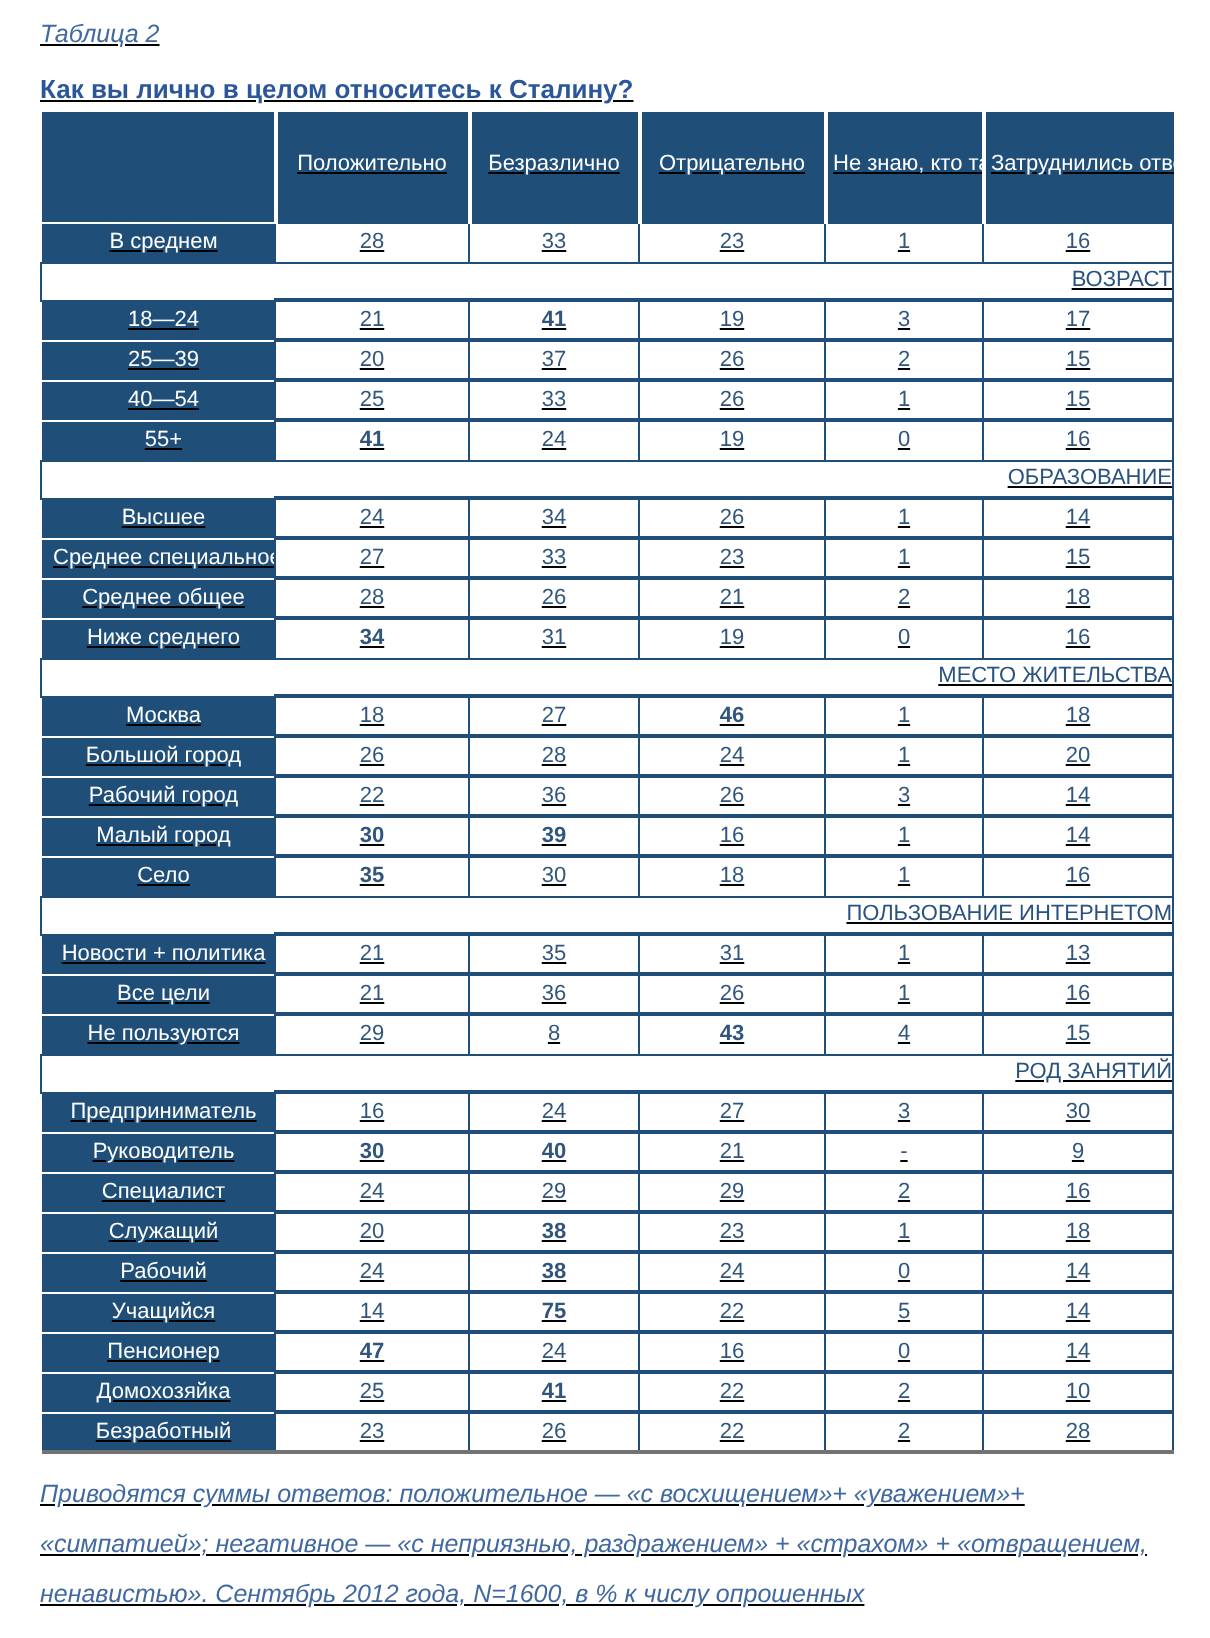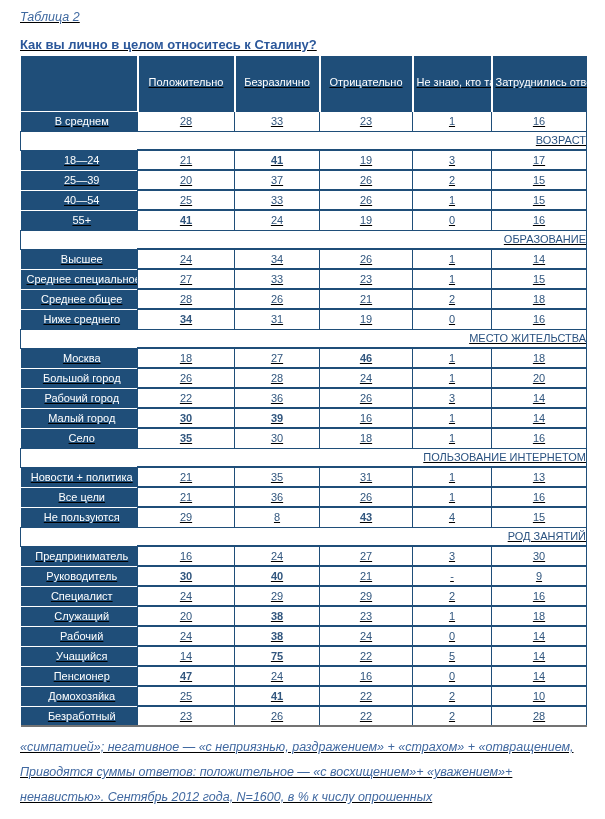--- a/index.html
+++ b/index.html
@@ -348,18 +348,18 @@
           <td class="cell">26</td>
           <td class="cell">22</td>
           <td class="cell">2</td>
           <td class="cell">28</td>
         </tr>
       </tbody>
   </table>
 
   <div class="footnote">
 
-  <div>«симпатией»; негативное — «с неприязнью, раздражением» + «страхом» + «отвращением,</div>
-      <div>Приводятся суммы ответов: положительное — «с восхищением»+ «уважением»+</div>
+  <div>Приводятся суммы ответов: положительное — «с восхищением»+ «уважением»+</div>
+      <div>«симпатией»; негативное — «с неприязнью, раздражением» + «страхом» + «отвращением,</div>
       <div>ненавистью».  Сентябрь 2012 года, N=1600, в % к числу опрошенных</div>
     </div>
 
 </div>
 
 </body></html>

